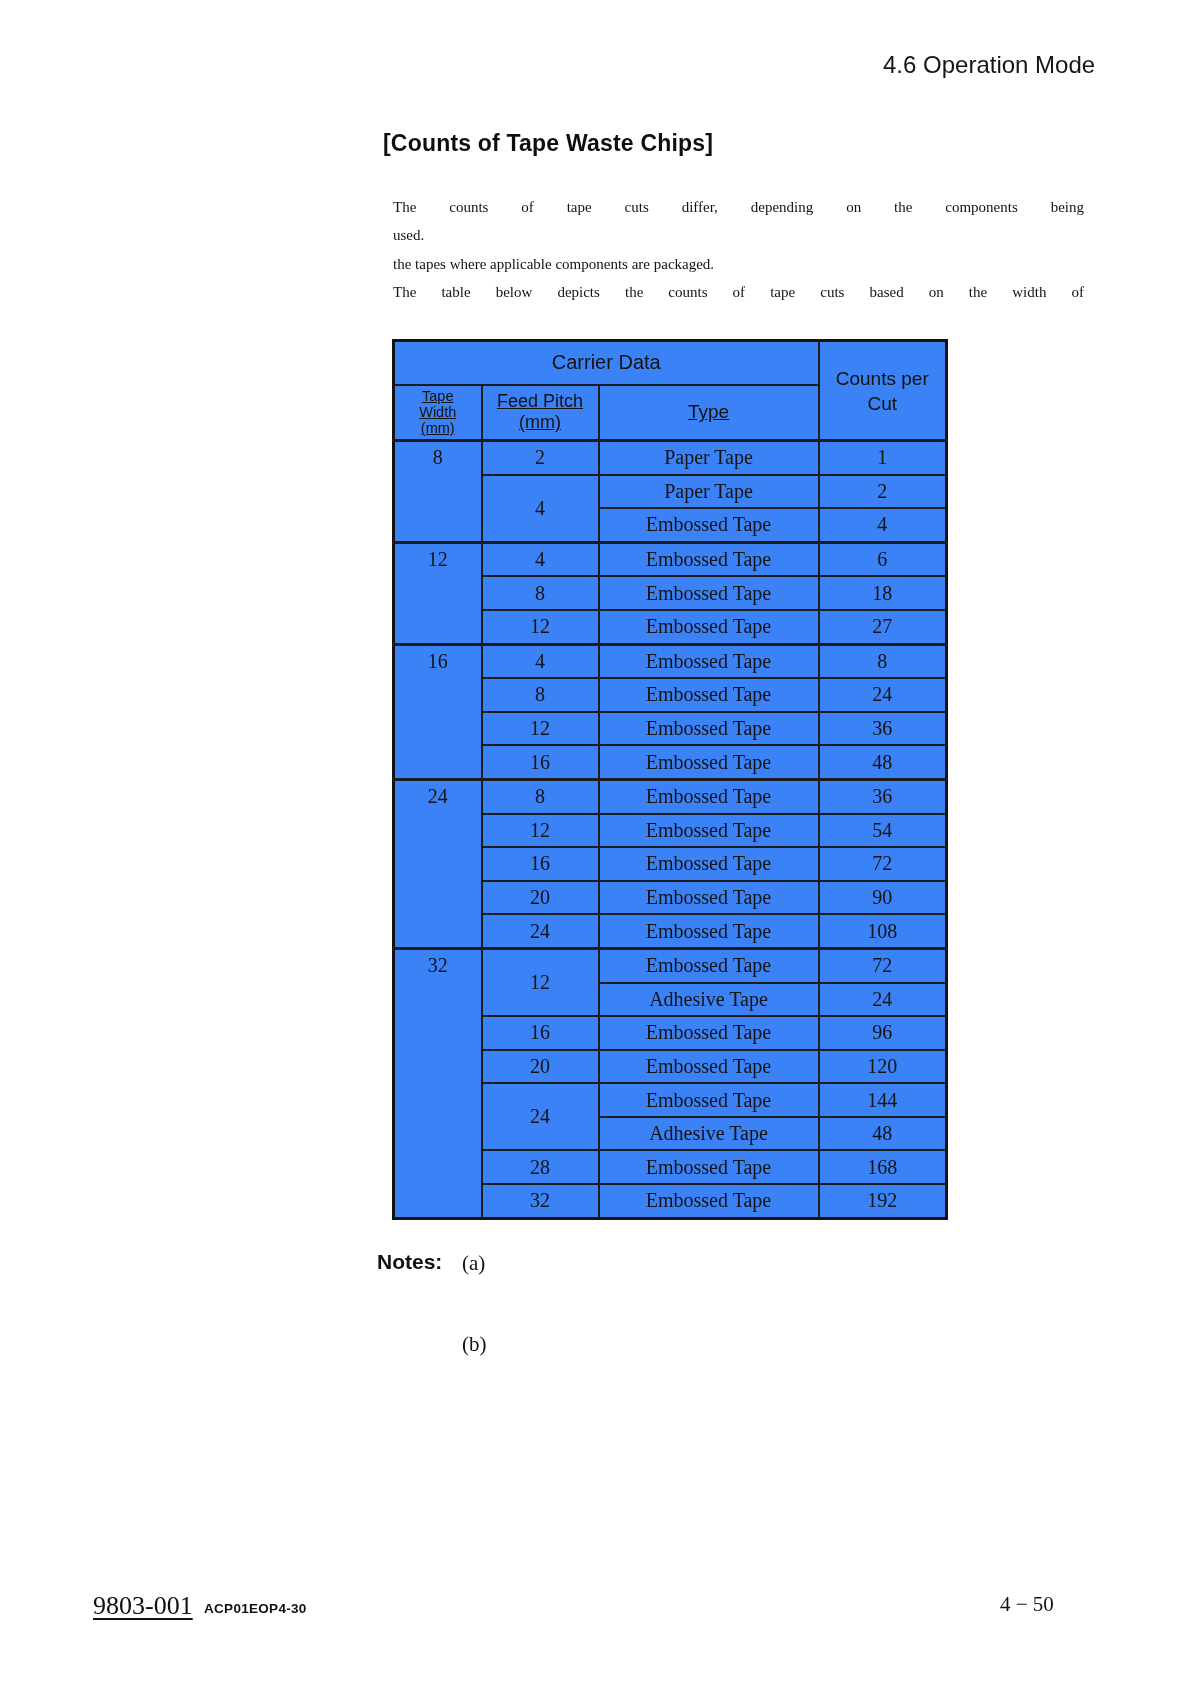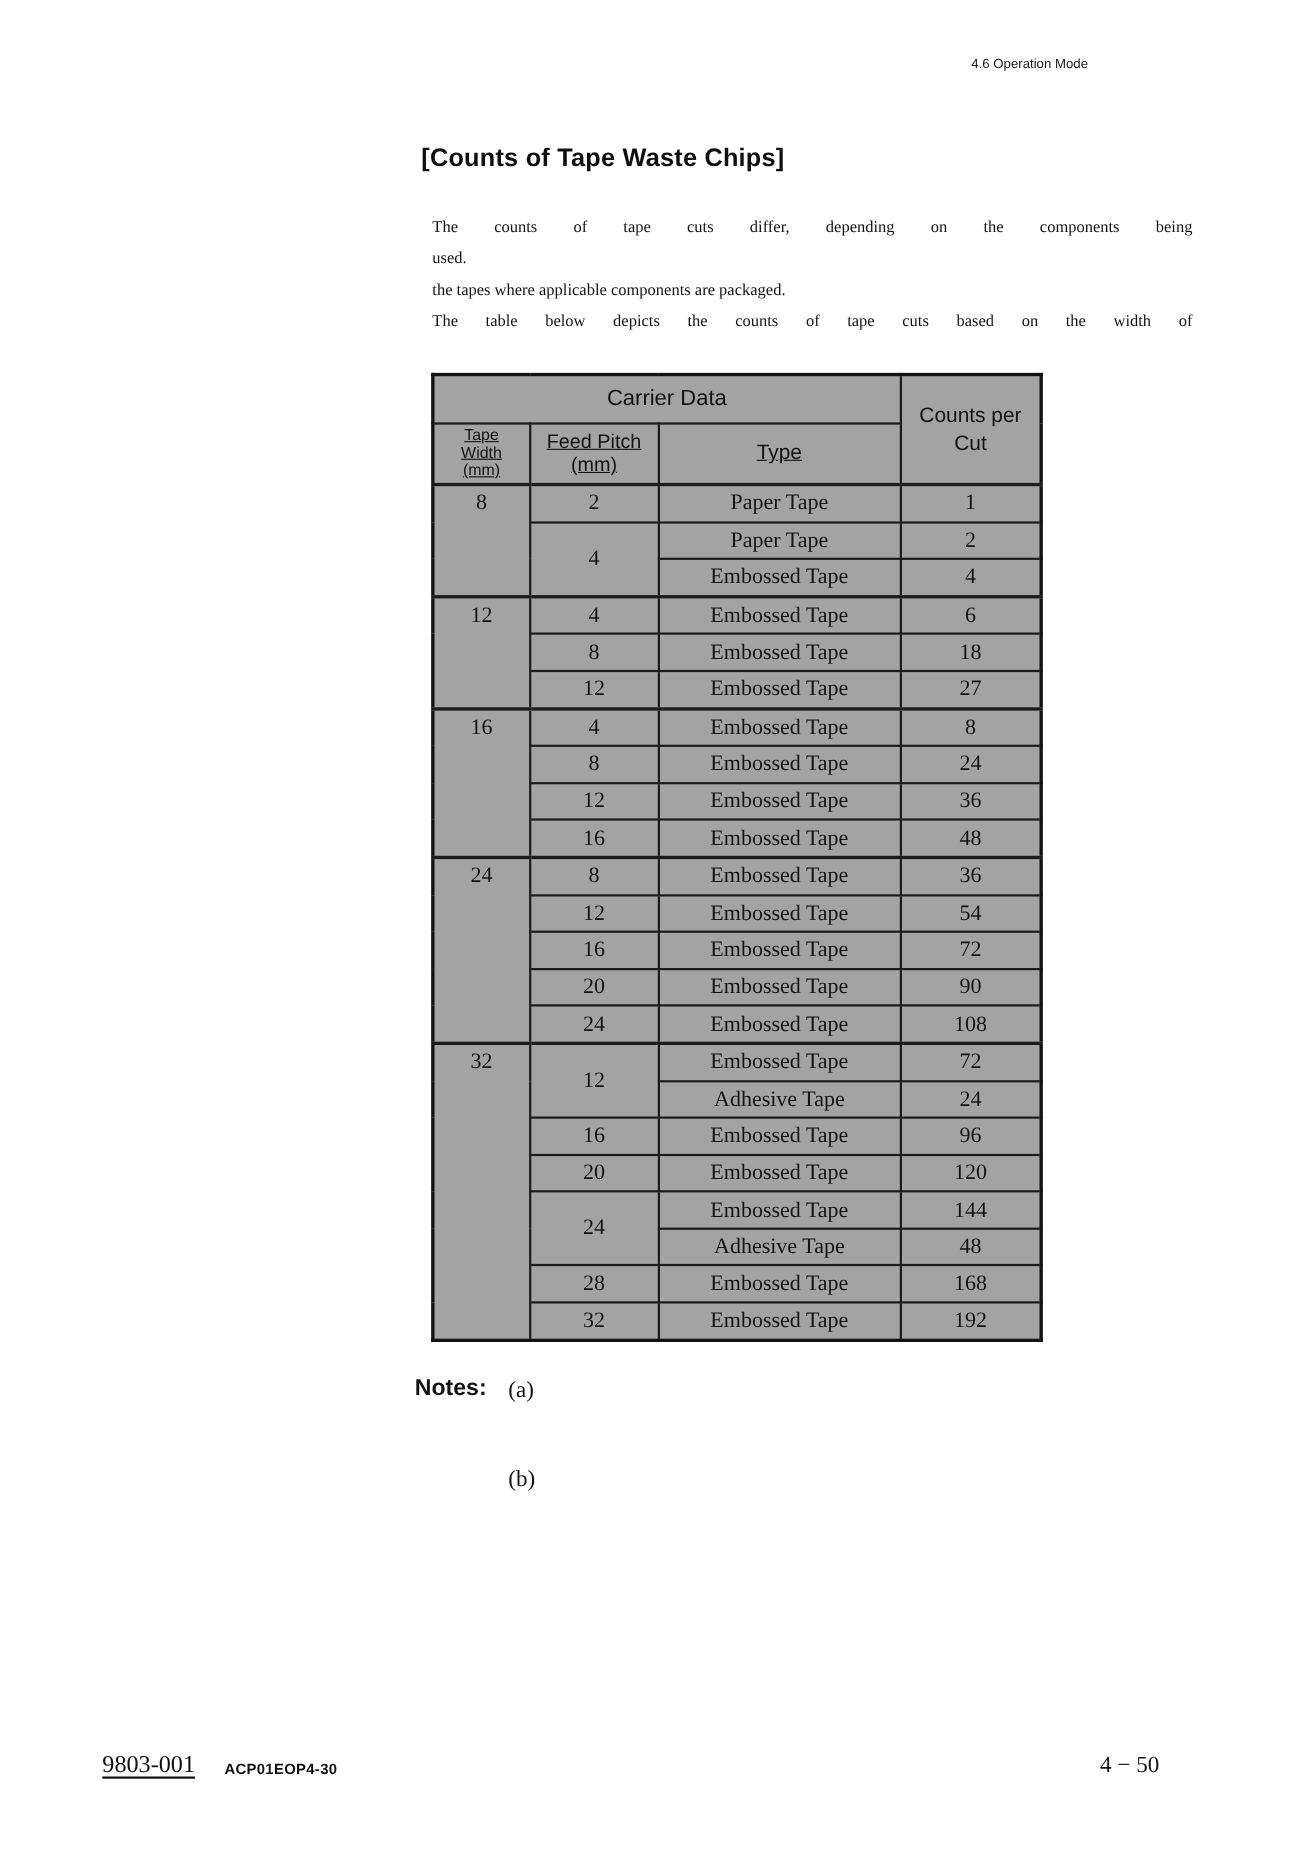--- a/index.html
+++ b/index.html
@@ -3,39 +3,39 @@
 <meta charset="utf-8">
 <style>
   html,body { margin:0; padding:0; background:#ffffff; }
   .page {
     position:relative; width:1187px; height:1684px; background:#ffffff;
     font-family:"Liberation Serif", serif; color:#121212; overflow:hidden;
   }
 
   .section-heading {
     position:absolute; left:883px; top:51px;
-    font-family:"Liberation Sans", sans-serif; font-size:12px; color:#161616;
+    font-family:"Liberation Sans", sans-serif; font-size:24px; color:#161616;
   }
   .page-title {
     position:absolute; left:383px; top:130px; margin:0;
     font-family:"Liberation Sans", sans-serif; font-weight:bold; font-size:23px;
     letter-spacing:0.2px; color:#0e0e0e;
   }
 
   .intro {
     position:absolute; left:393px; top:193px; width:691px;
     font-size:15px; line-height:28.4px; color:#131313;
   }
   .jline { text-align:justify; }
   .jline.stretch { text-align-last:justify; }
 
   table.tape-table {
     position:absolute; left:392px; top:339px;
     border-collapse:collapse; table-layout:fixed; width:553px;
-    border:3px solid #131313; background:#a3a3a3;
+    border:3px solid #131313; background:#3b82f6;
   }
   .tape-table th, .tape-table td {
     border:2px solid #1c1c1c; text-align:center; padding:0;
     overflow:hidden;
   }
   .tape-table thead th {
     font-family:"Liberation Sans", sans-serif; font-weight:normal;
     white-space:pre-line; color:#131313;
   }
   .tape-table tr.hrow1 { height:44px; }
@@ -56,21 +56,21 @@
     font-family:"Liberation Sans", sans-serif; font-weight:bold; font-size:21px;
   }
   .note-marker { position:absolute; font-size:21px; }
   .note-marker.a { left:462px; top:1251px; }
   .note-marker.b { left:462px; top:1332px; }
   .note-text { position:absolute; left:498px; width:568px; font-size:21px; line-height:28.2px; }
   .note-text.a { top:1251px; }
   .note-text.b { top:1332px; }
 
   .doc-number {
-    position:absolute; left:93px; top:1591px; font-size:22px; color:#101010;
+    position:absolute; left:93px; top:1591px; font-size:26px; color:#101010;
     text-decoration:underline; text-decoration-thickness:2px; text-underline-offset:4px;
   }
   .doc-code {
     position:absolute; left:204px; top:1601px;
     font-family:"Liberation Sans", sans-serif; font-weight:bold; font-size:13.5px;
     letter-spacing:0.3px; color:#101010;
   }
   .page-number { position:absolute; left:1000px; top:1592px; font-size:21px; color:#131313; }
 </style>
 </head>

